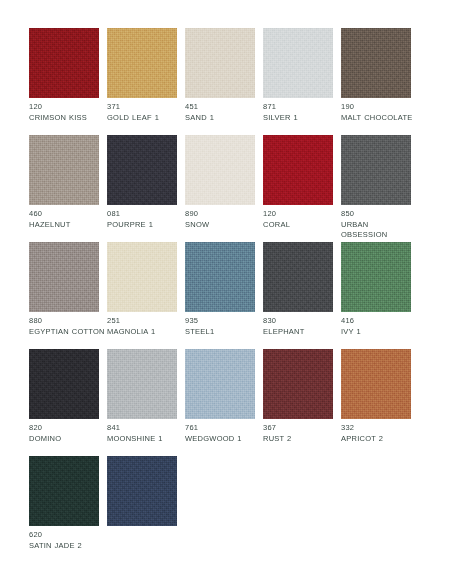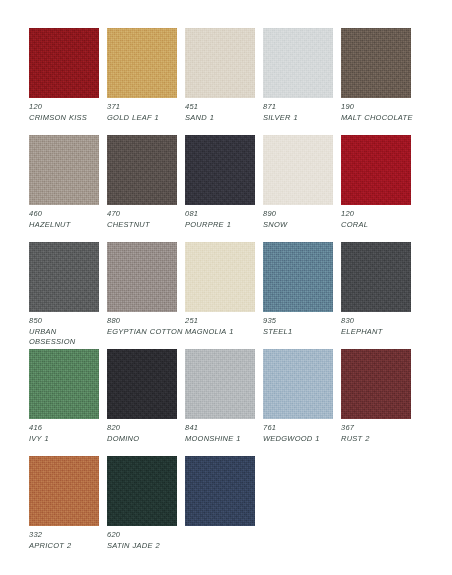--- a/index.html
+++ b/index.html
@@ -95,32 +95,30 @@
     top: 74px;
     width: 78px;
   }
 
   .swatch-code {
     font-size: 7.5px;
     line-height: 10.5px;
     letter-spacing: 0.25px;
     color: #3b4a46;
     white-space: nowrap;
-    font-style: italic;
   }
 
   .swatch-name {
     font-size: 7.5px;
     line-height: 10.5px;
     letter-spacing: 0.25px;
     color: #3b4a46;
     text-transform: uppercase;
     width: 76px;
     word-spacing: 0.5px;
-    font-style: italic;
   }
 </style>
 </head>
 <body>
 
 <div id="swatch-catalog">
 
   <div class="swatch-grid" id="swatch-grid">
       <div class="swatch-cell">
         <div class="swatch-chip" style="background-color: rgb(140, 22, 28);"></div>
@@ -158,27 +156,20 @@
         </div>
       </div>
       <div class="swatch-cell">
         <div class="swatch-chip" style="background-color: rgb(162, 151, 141);"></div>
         <div class="swatch-labels">
           <div class="swatch-code">460</div>
           <div class="swatch-name">HAZELNUT</div>
         </div>
       </div>
       <div class="swatch-cell">
-        <div class="swatch-chip" style="background-color: rgb(87, 79, 75);"></div>
-        <div class="swatch-labels">
-          <div class="swatch-code">470</div>
-          <div class="swatch-name">CHESTNUT</div>
-        </div>
-      </div>
-      <div class="swatch-cell">
         <div class="swatch-chip" style="background-color: rgb(51, 51, 60);"></div>
         <div class="swatch-labels">
           <div class="swatch-code">081</div>
           <div class="swatch-name">POURPRE 1</div>
         </div>
       </div>
       <div class="swatch-cell">
         <div class="swatch-chip" style="background-color: rgb(230, 225, 216);"></div>
         <div class="swatch-labels">
           <div class="swatch-code">890</div>

